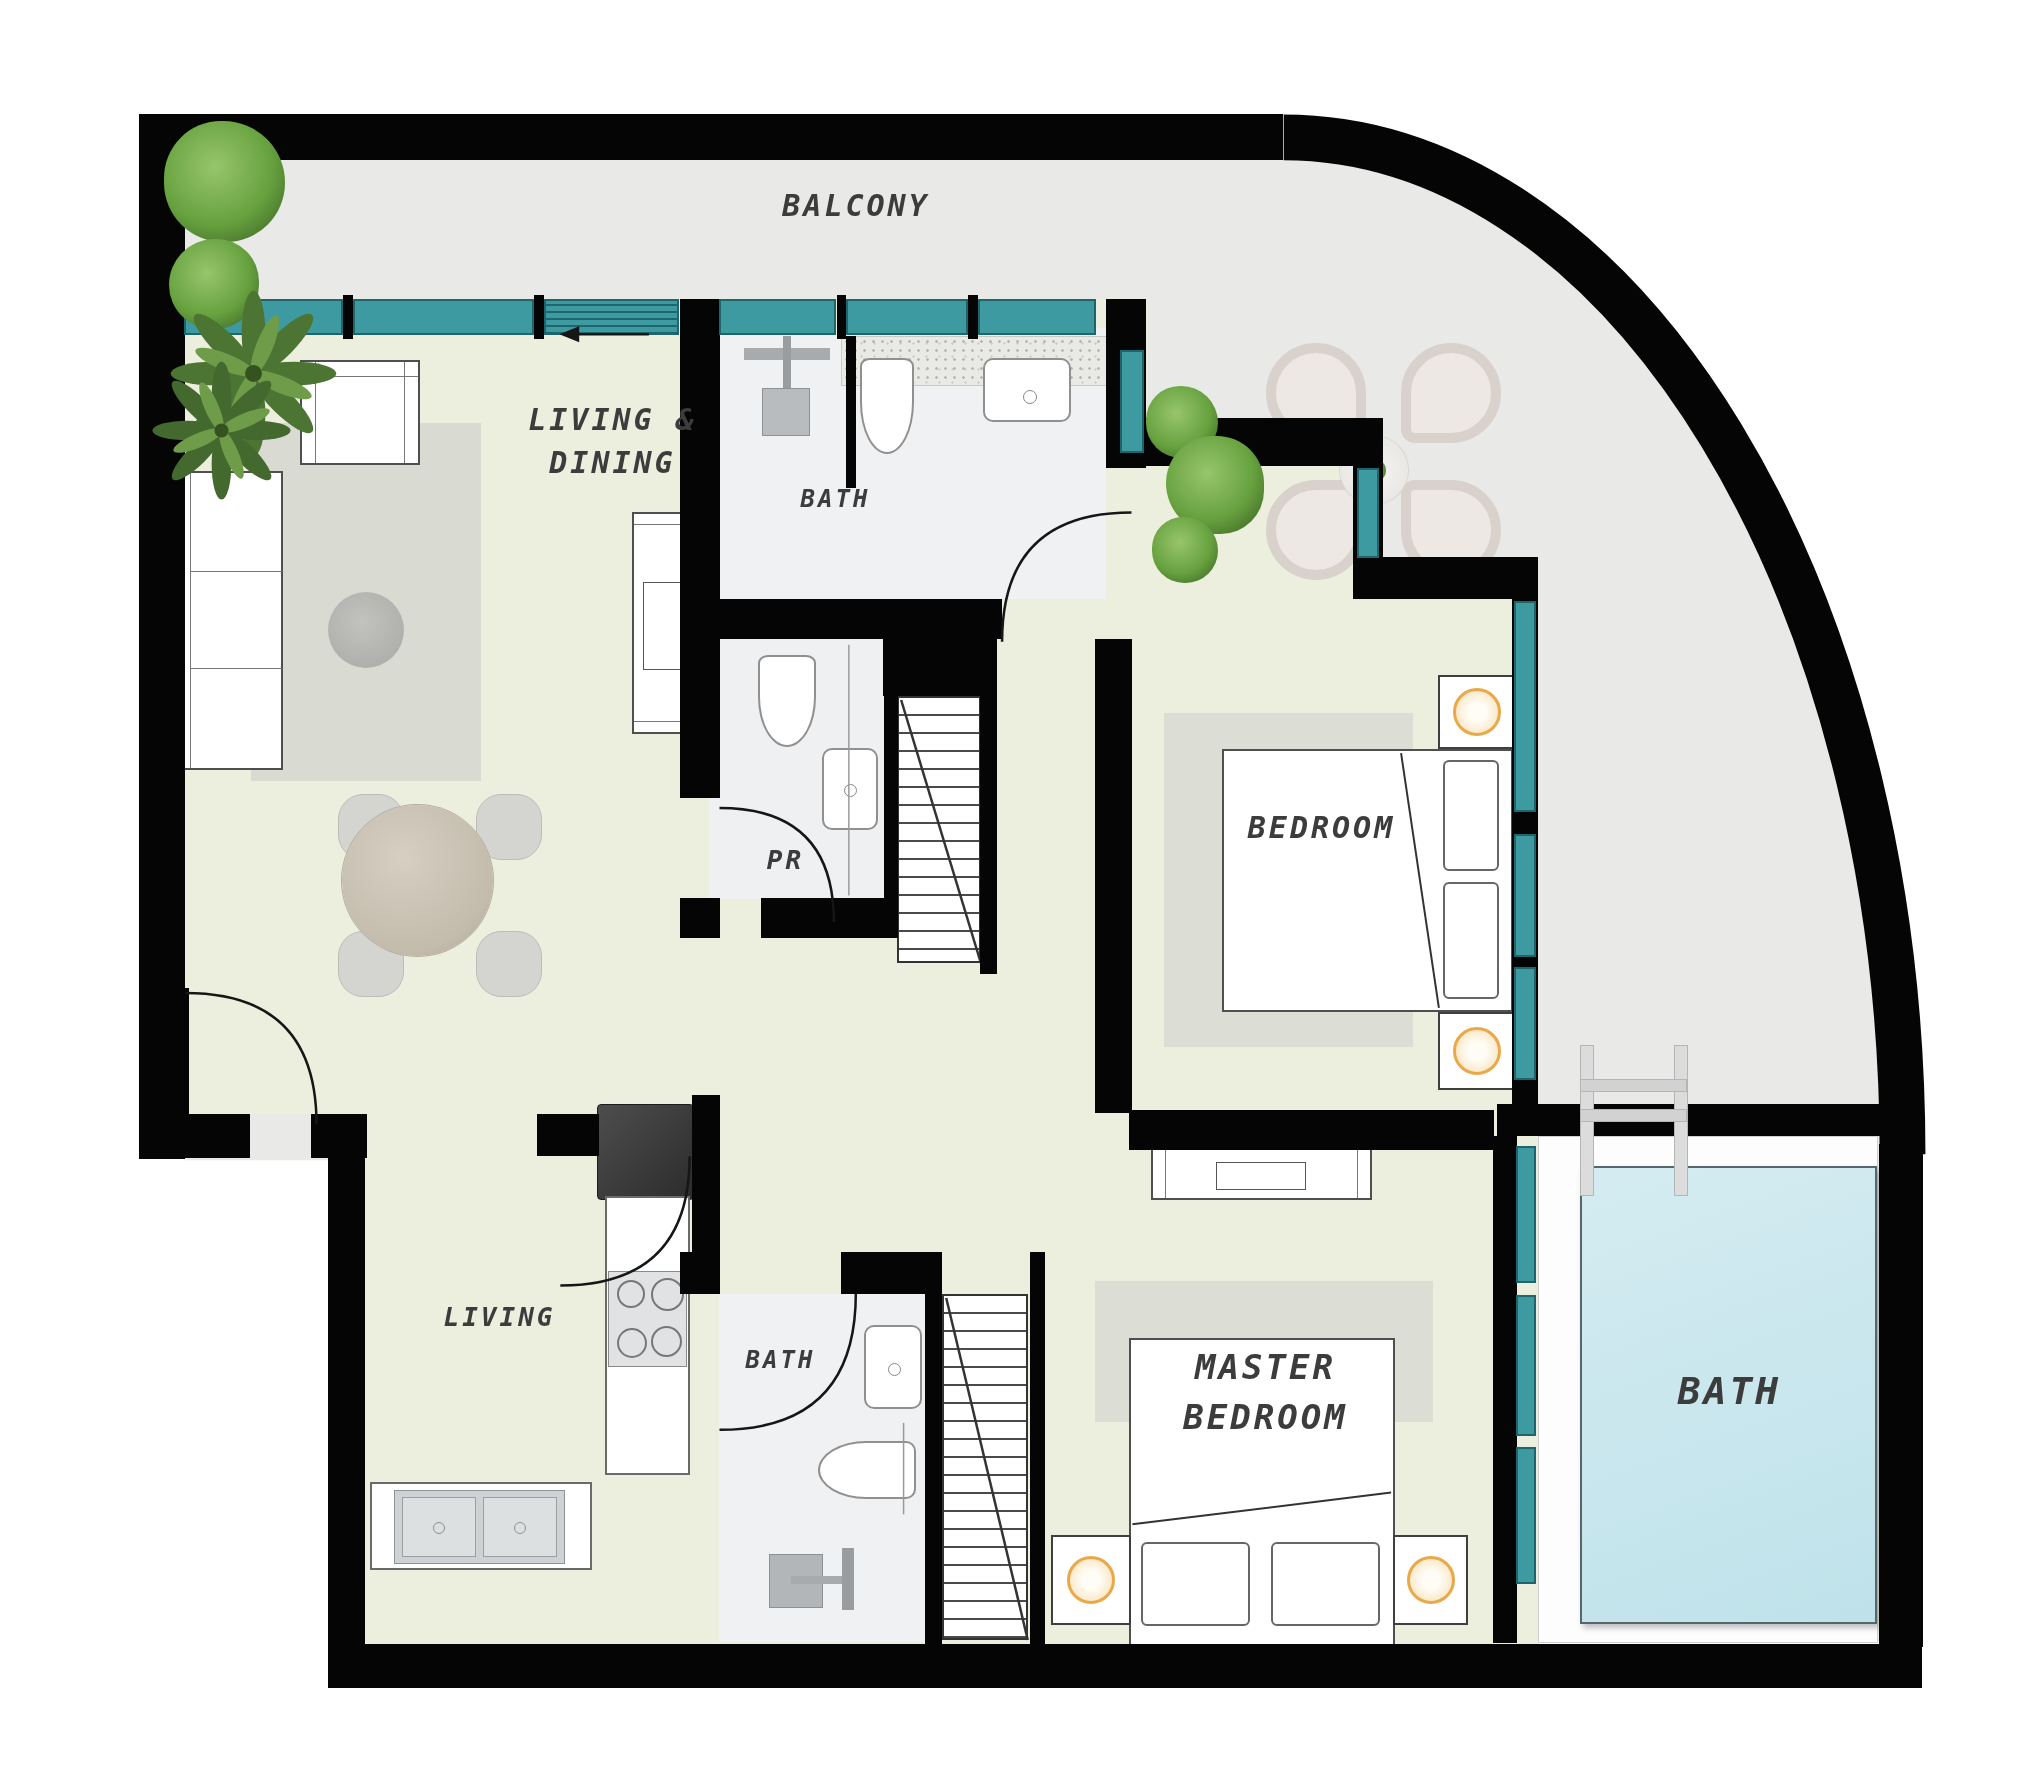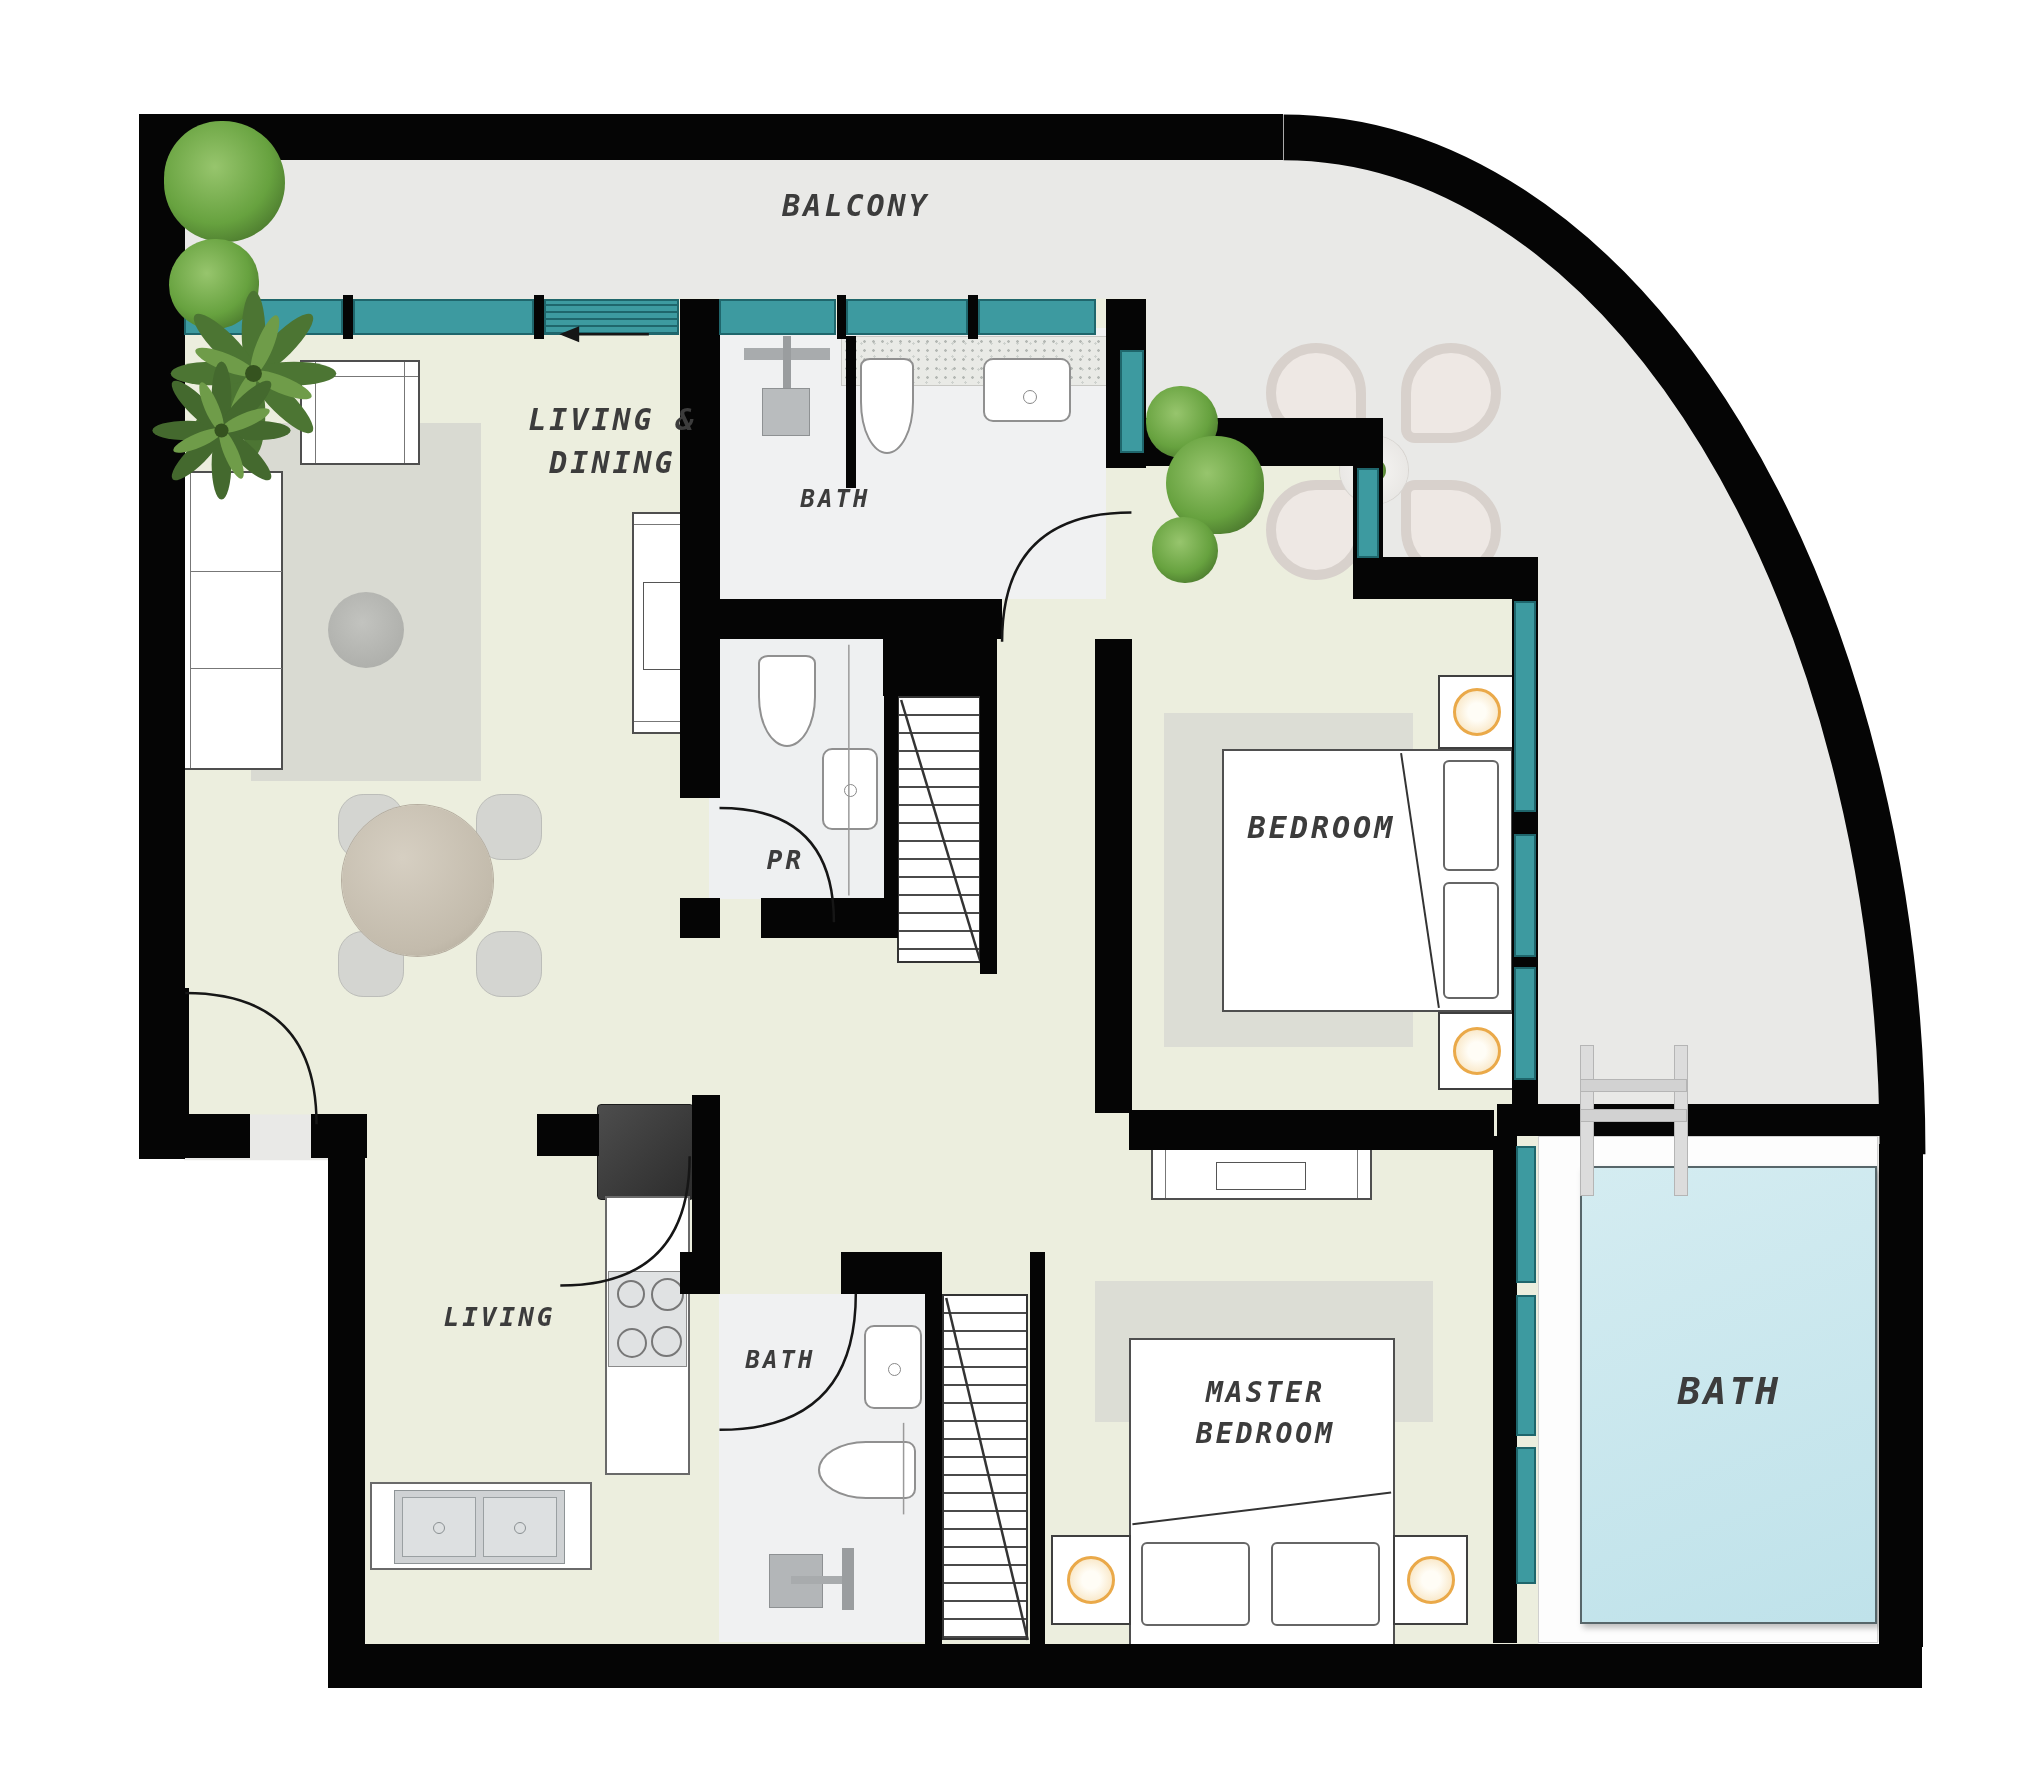--- a/index.html
+++ b/index.html
@@ -253,21 +253,21 @@
   </div>
   <div class="lbl" style="left:1202px;top:804px;width:239px;height:48px;font-size:30px;">
     <span>BEDROOM</span>
   </div>
   <div class="lbl" style="left:380px;top:1295px;width:239px;height:46px;font-size:26px;">
     <span>LIVING</span>
   </div>
   <div class="lbl" style="left:701px;top:1339px;width:159px;height:42px;font-size:24px;">
     <span>BATH</span>
   </div>
-  <div class="lbl" style="left:1116px;top:1341px;width:299px;height:103px;font-size:28px;margin-top:21px;">
+  <div class="lbl" style="left:1116px;top:1341px;width:299px;height:103px;font-size:34px;">
     <span>MASTER</span>
     <span>BEDROOM</span>
   </div>
   <div class="lbl" style="left:1605px;top:1365px;width:249px;height:54px;font-size:38px;">
     <span>BATH</span>
   </div>
 
   <div class="tree" style="left:164px;top:121px;width:121px;height:121px;"></div>
   <div class="tree" style="left:169px;top:239px;width:90px;height:90px;border-radius:52% 48% 50% 50%;"></div>
   <div class="tree" style="left:1146px;top:386px;width:72px;height:72px;"></div>

